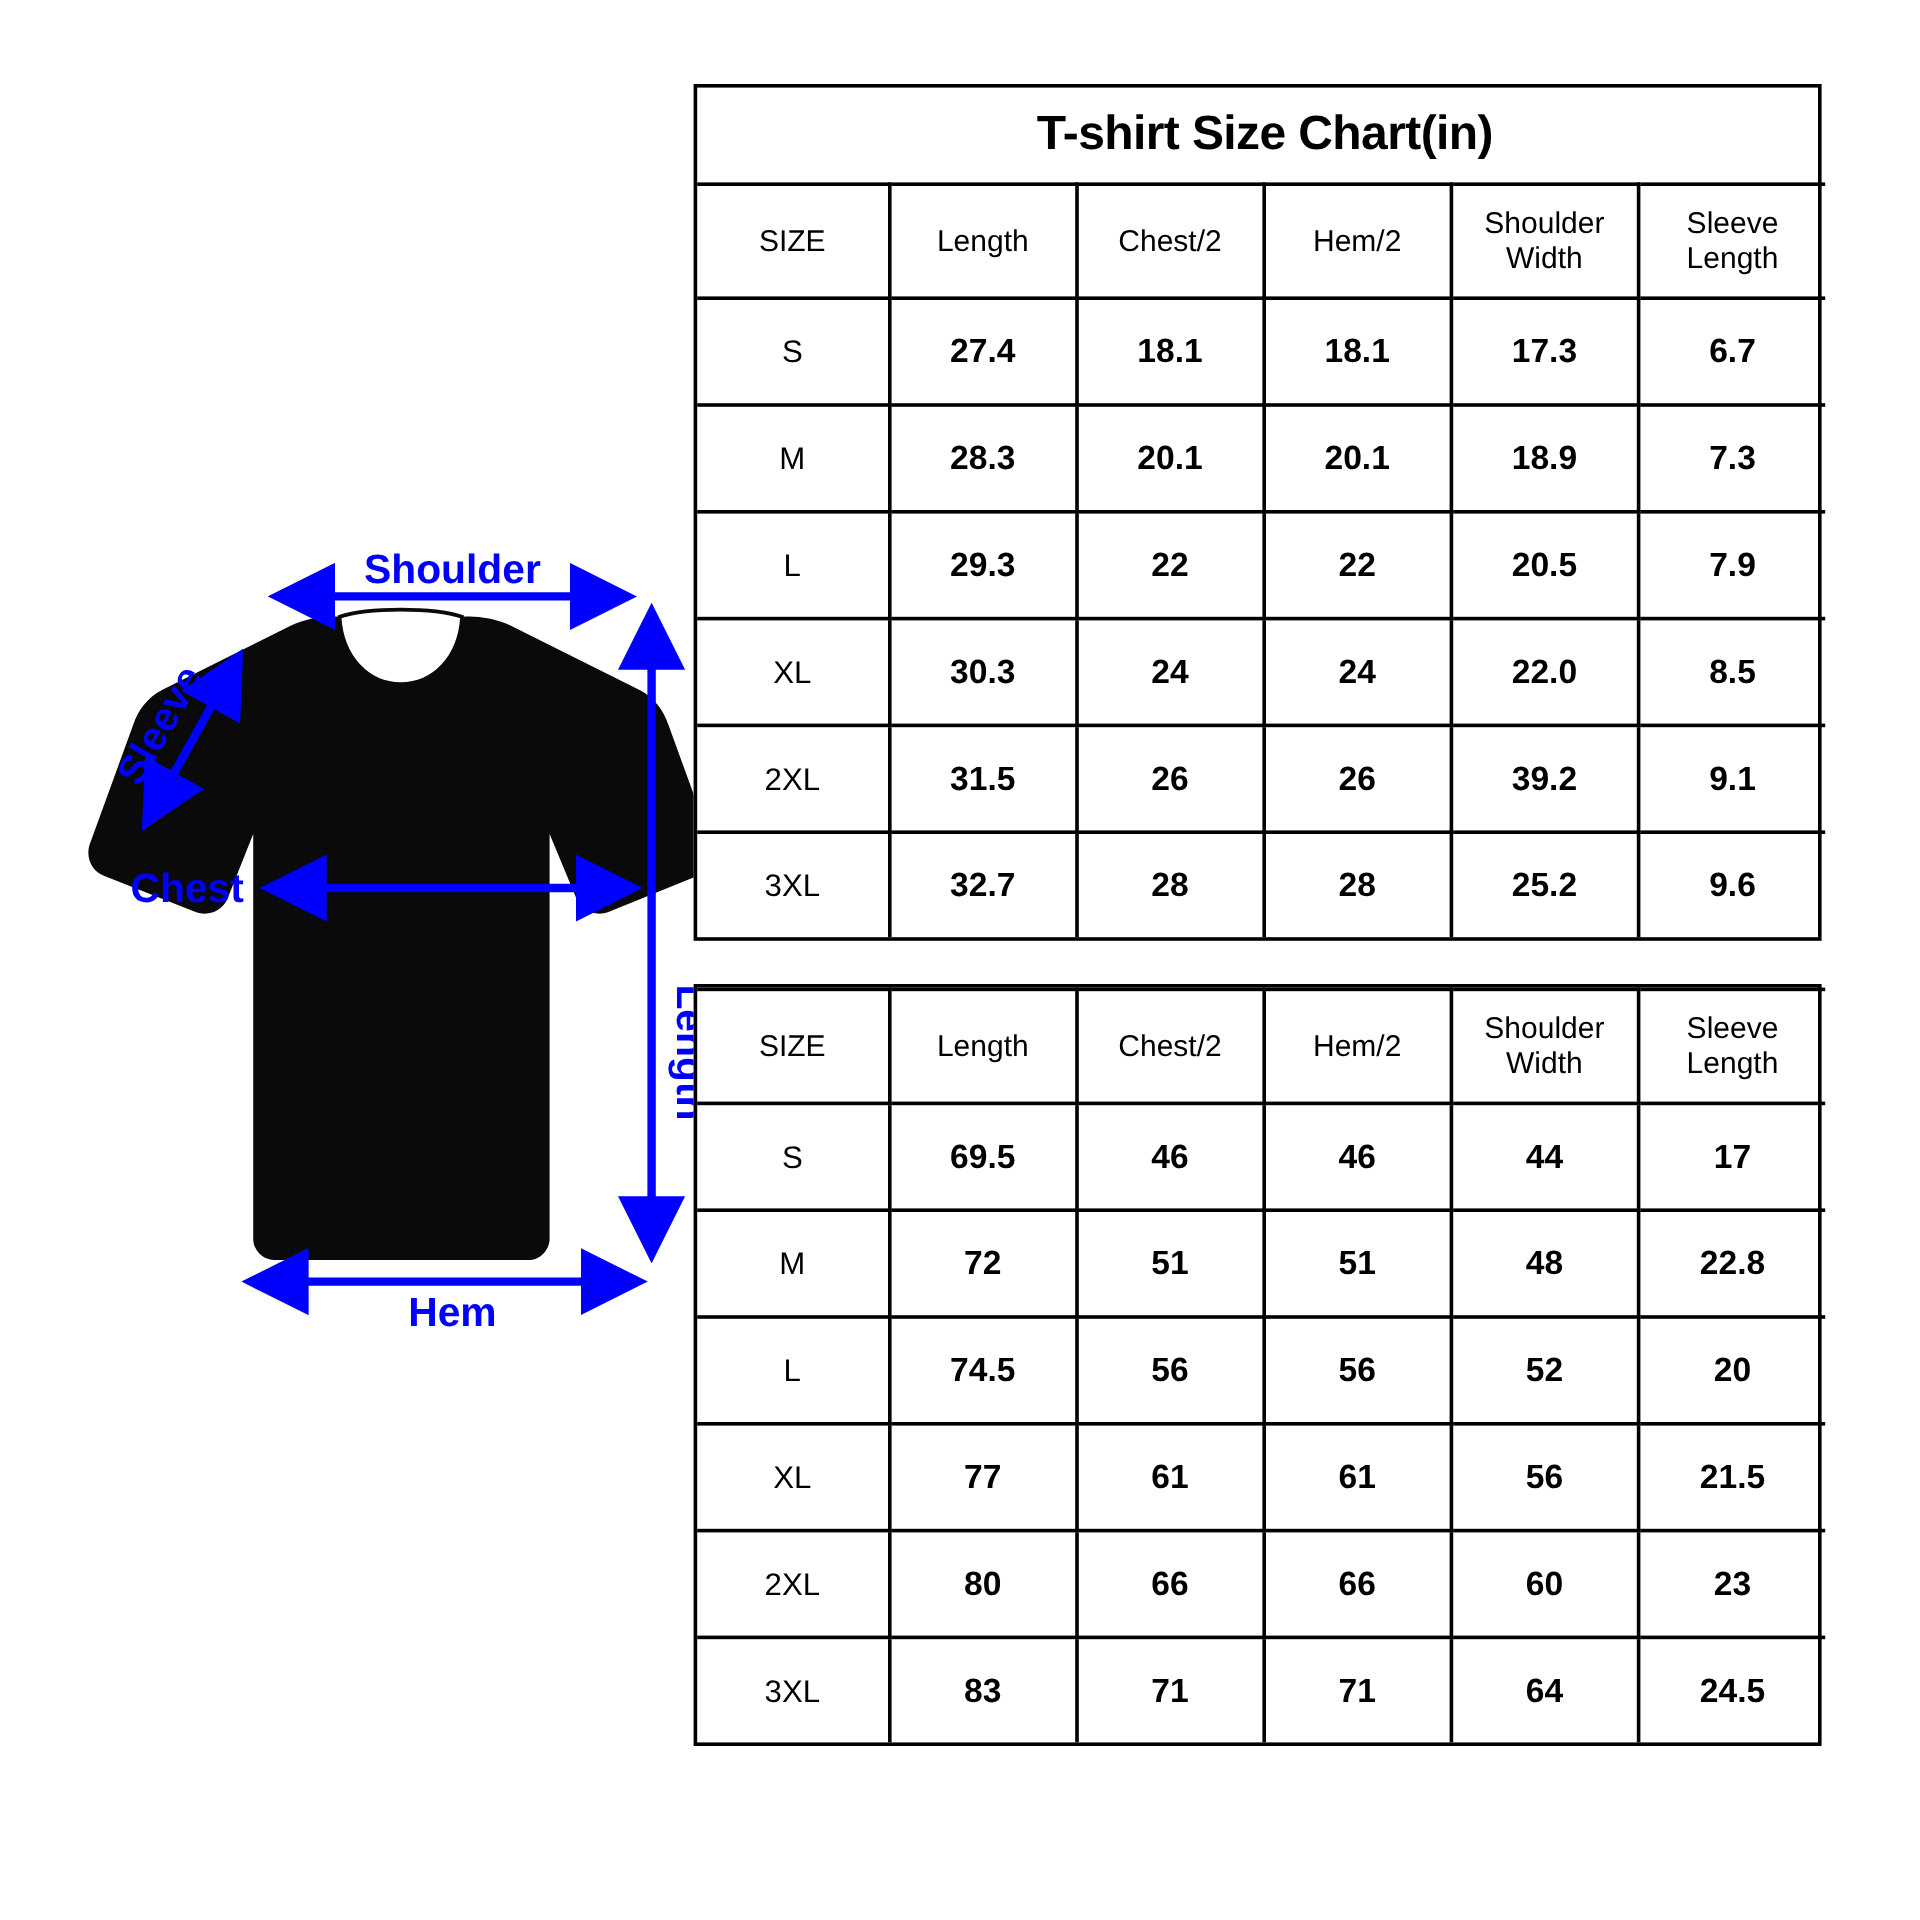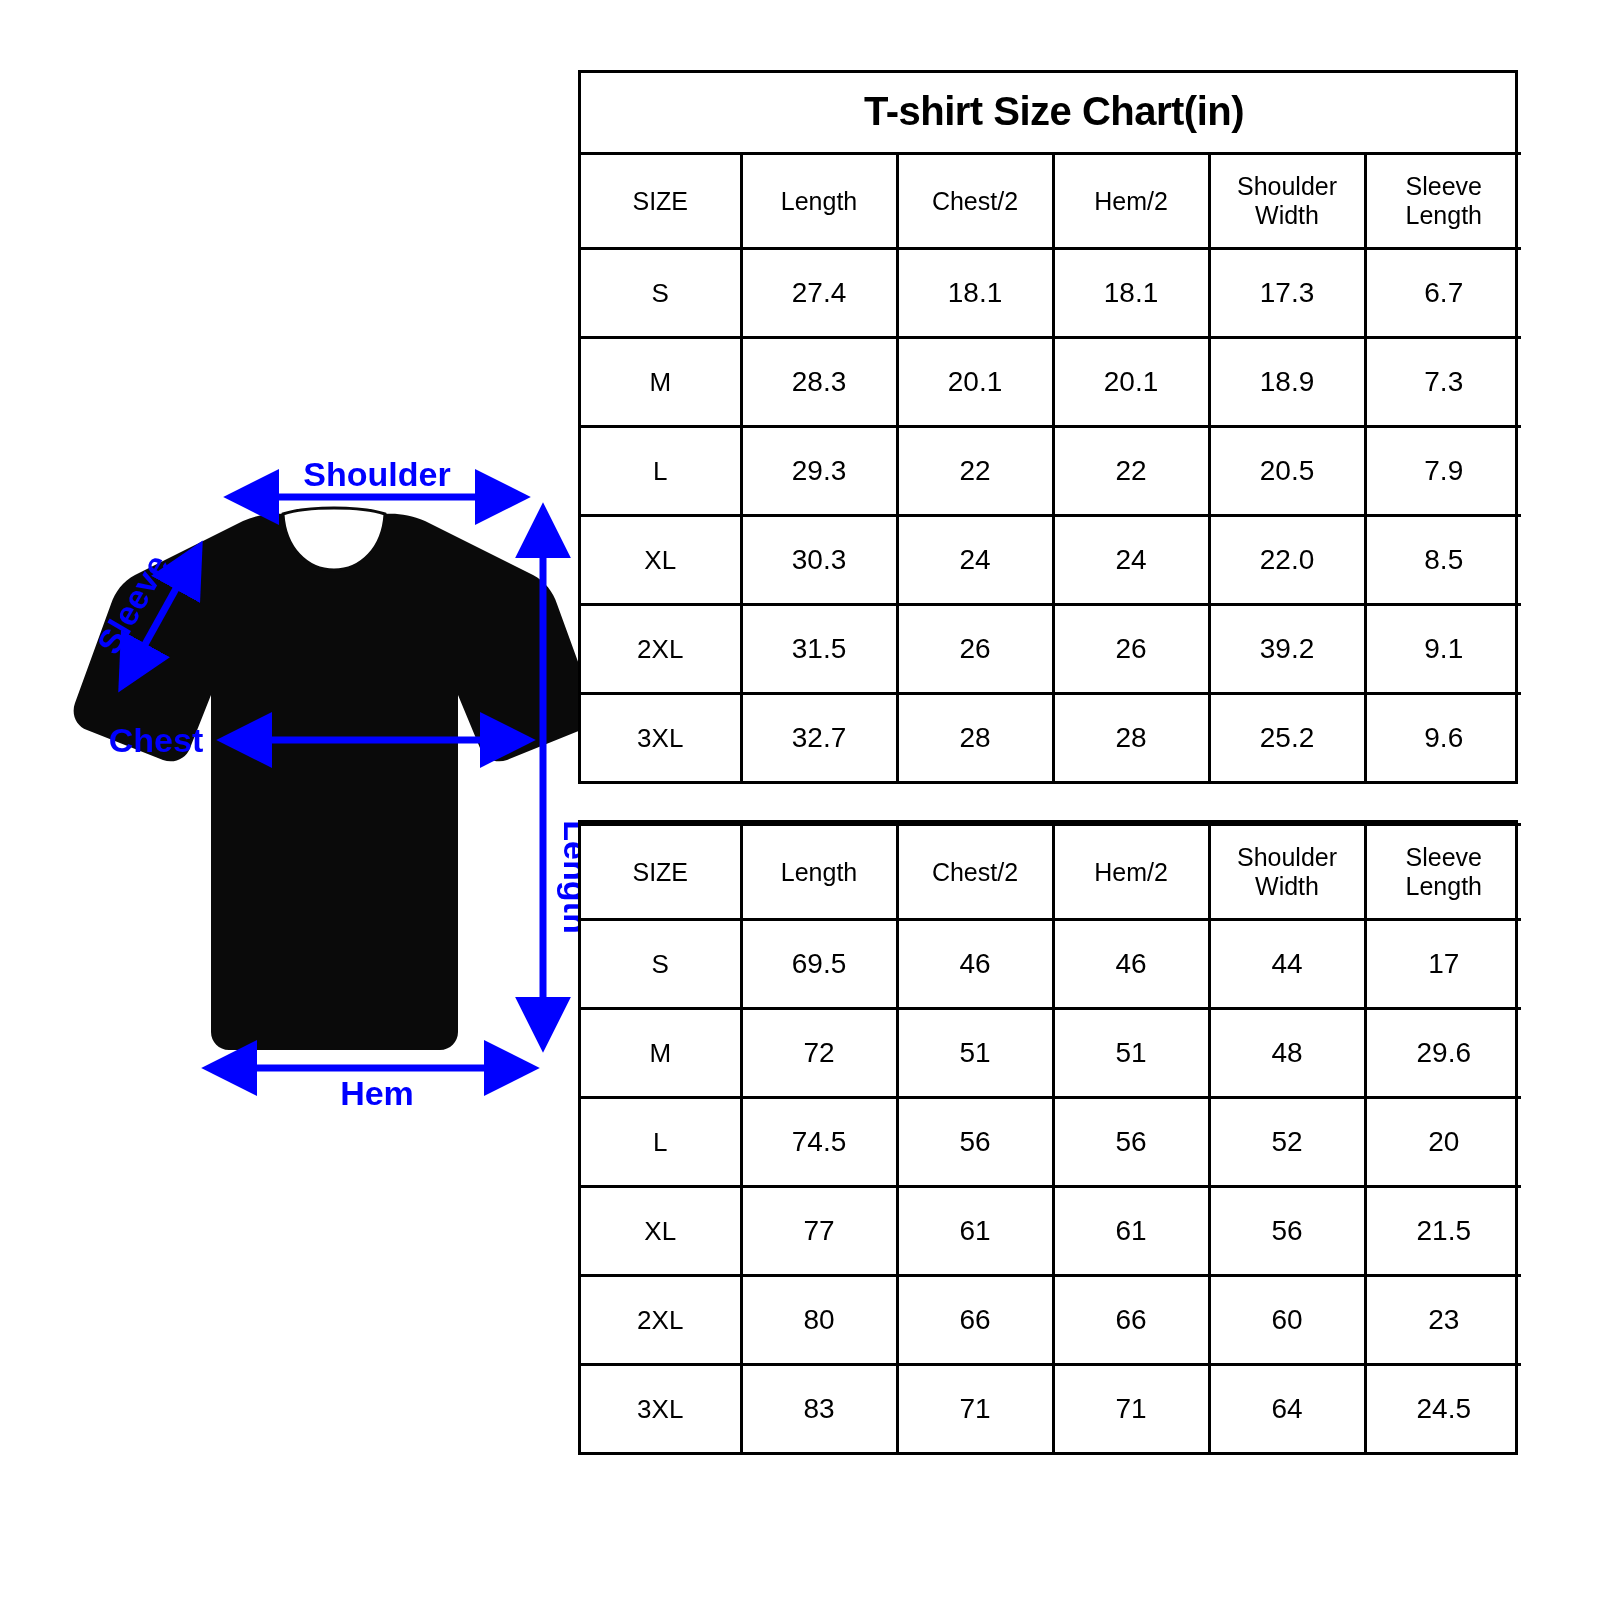--- a/index.html
+++ b/index.html
@@ -69,21 +69,21 @@
     line-height: 1.15;
     padding: 2px 4px;
   }
   table.size-table td.size-label {
     font-size: 26px;
     font-weight: normal;
     height: 84px;
   }
   table.size-table td.val {
     font-size: 28px;
-    font-weight: normal;
+    font-weight: bold;
     height: 84px;
   }
   
   table.size-table tr th:first-child,
   table.size-table tr td:first-child { border-left: none; }
   table.size-table tr th:last-child,
   table.size-table tr td:last-child { border-right: none; }
   table.size-table tr:last-child td { border-bottom: none; }
 
   col.c-size { width: 160px; }
@@ -251,21 +251,21 @@
         <td class="val">46</td>
         <td class="val">44</td>
         <td class="val">17</td>
       </tr>
       <tr>
         <td class="size-label">M</td>
         <td class="val">72</td>
         <td class="val">51</td>
         <td class="val">51</td>
         <td class="val">48</td>
-        <td class="val">29.6</td>
+        <td class="val">22.8</td>
       </tr>
       <tr>
         <td class="size-label">L</td>
         <td class="val">74.5</td>
         <td class="val">56</td>
         <td class="val">56</td>
         <td class="val">52</td>
         <td class="val">20</td>
       </tr>
       <tr>

